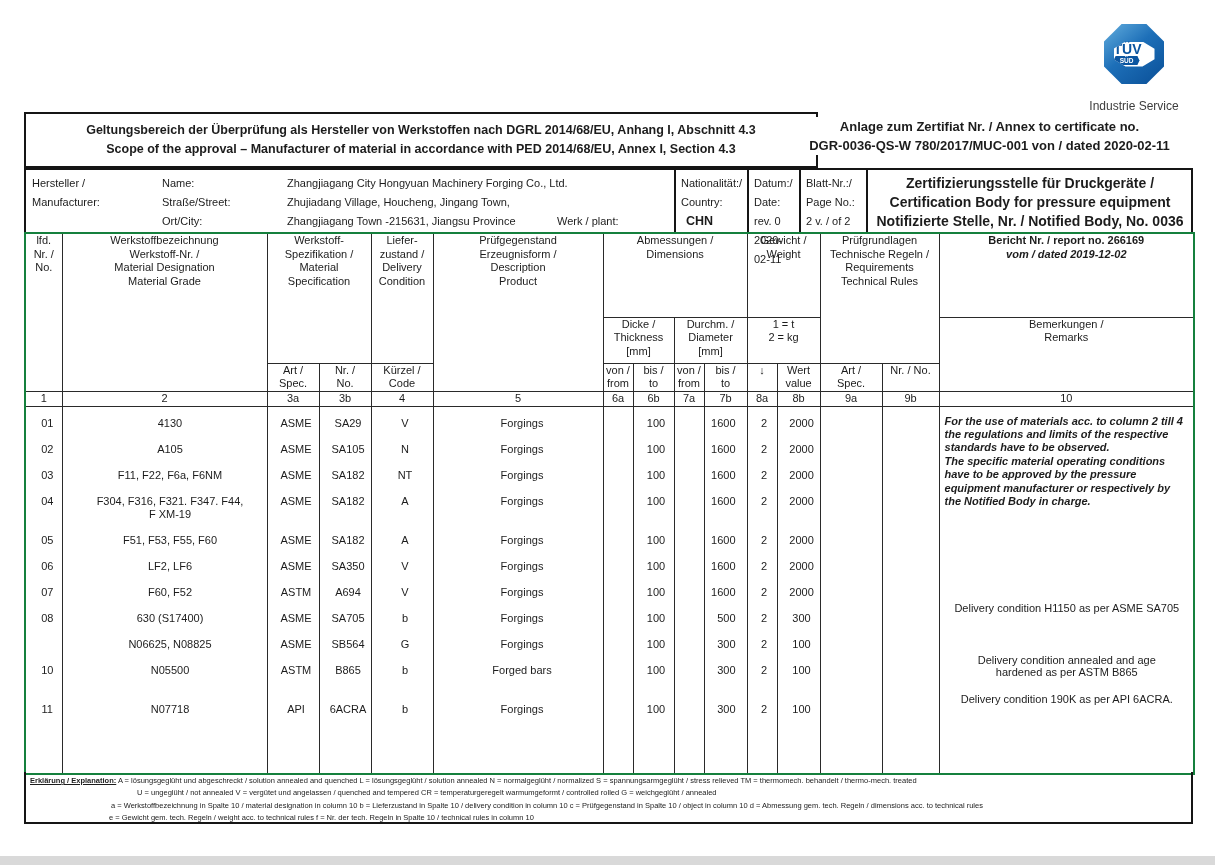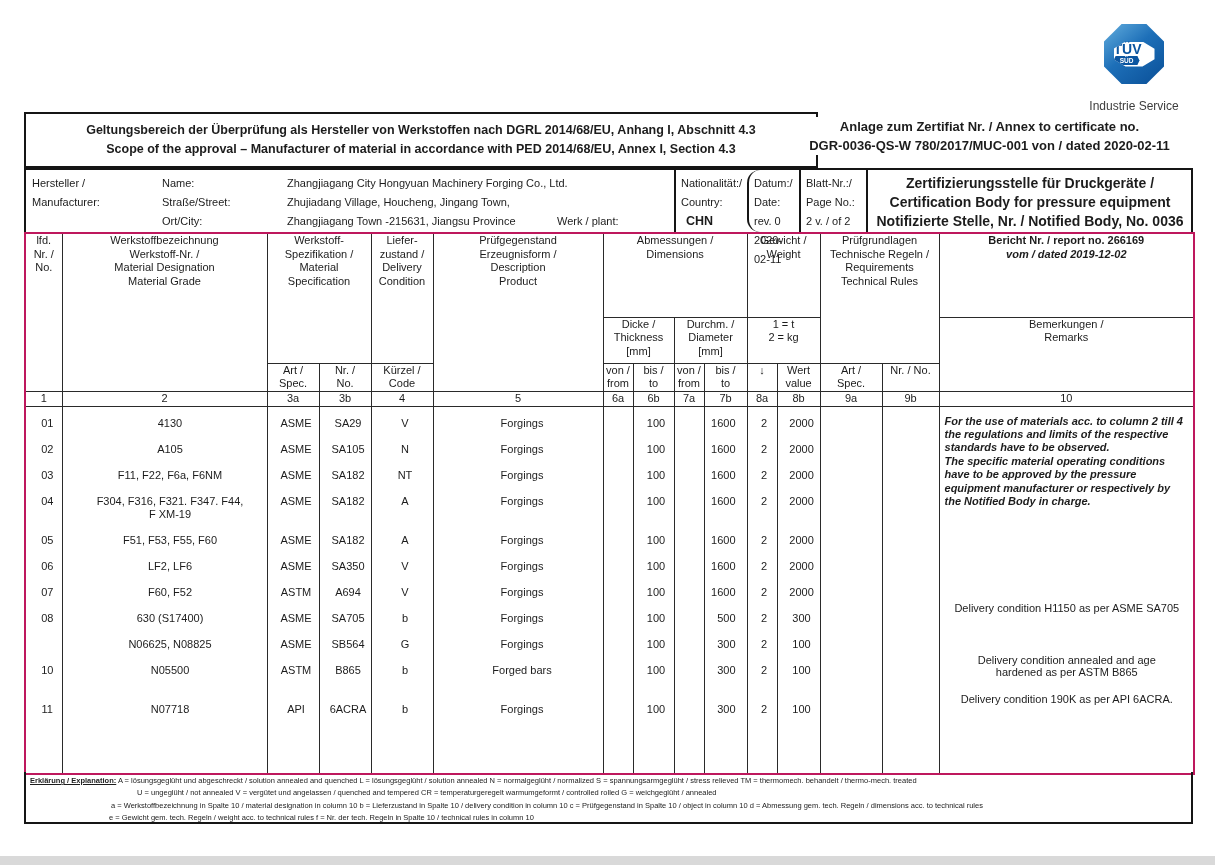--- a/index.html
+++ b/index.html
@@ -26,28 +26,28 @@
 
   
   #info{left:24px;top:168px;width:1169px;height:64px;border:2px solid #151515;border-bottom-style:none;box-sizing:border-box;display:flex;z-index:1;}
   .icell{box-sizing:border-box;border-left:2px solid #151515;font-size:11px;line-height:19px;padding:4px 4px 0 5px;}
   #info-left{width:648px;border-left:none;position:relative;padding:4px 9px 0 6px;}
   .irow{display:flex;line-height:19px;font-size:11px;}
   .ilabel{width:130px;flex:none;}
   .ifield{width:125px;flex:none;}
   #plant-label{position:absolute;left:531px;top:42px;font-size:11px;}
   #cell-nat{width:73px;}
-  #cell-date{width:52px;border-radius:13px;}
+  #cell-date{width:52px;}
   #cell-page{width:67px;}
   #cell-cb{flex:1;text-align:center;padding-top:4px;}
   #cell-cb div{font-weight:bold;font-size:14px;line-height:19px;white-space:nowrap;}
   .nat-val{font-weight:bold;font-size:12.5px;padding-left:5px;}
 
   
-  #mt{position:absolute;left:24px;top:232px;width:1169px;border-collapse:collapse;table-layout:fixed;border:2px solid #be185d;}
+  #mt{position:absolute;left:24px;top:232px;width:1169px;border-collapse:collapse;table-layout:fixed;border:2px solid #15803d;}
   #mt td{border:1px solid #2a2a2a;box-sizing:border-box;font-size:11px;line-height:13.5px;text-align:center;vertical-align:top;padding:0;overflow:hidden;}
   tr.hA td{height:84px;padding-top:16px;}
   tr.hA td.dim, tr.hA td.wgt{padding-top:18px;}
   td.colno-h{text-align:left;padding-left:6px;}
   td.nbB{border-bottom-style:hidden;}
   tr.hB td{height:46px;padding-top:1px;}
   td.units{vertical-align:bottom;text-align:left;padding:0 0 1px 4px;line-height:13px;}
   td.bem{vertical-align:middle;padding-top:0;}
   tr.hC td{height:27px;padding-top:1px;line-height:12px;}
   tr.hC td.small{font-size:7.5px;line-height:9px;padding-top:4px;}

